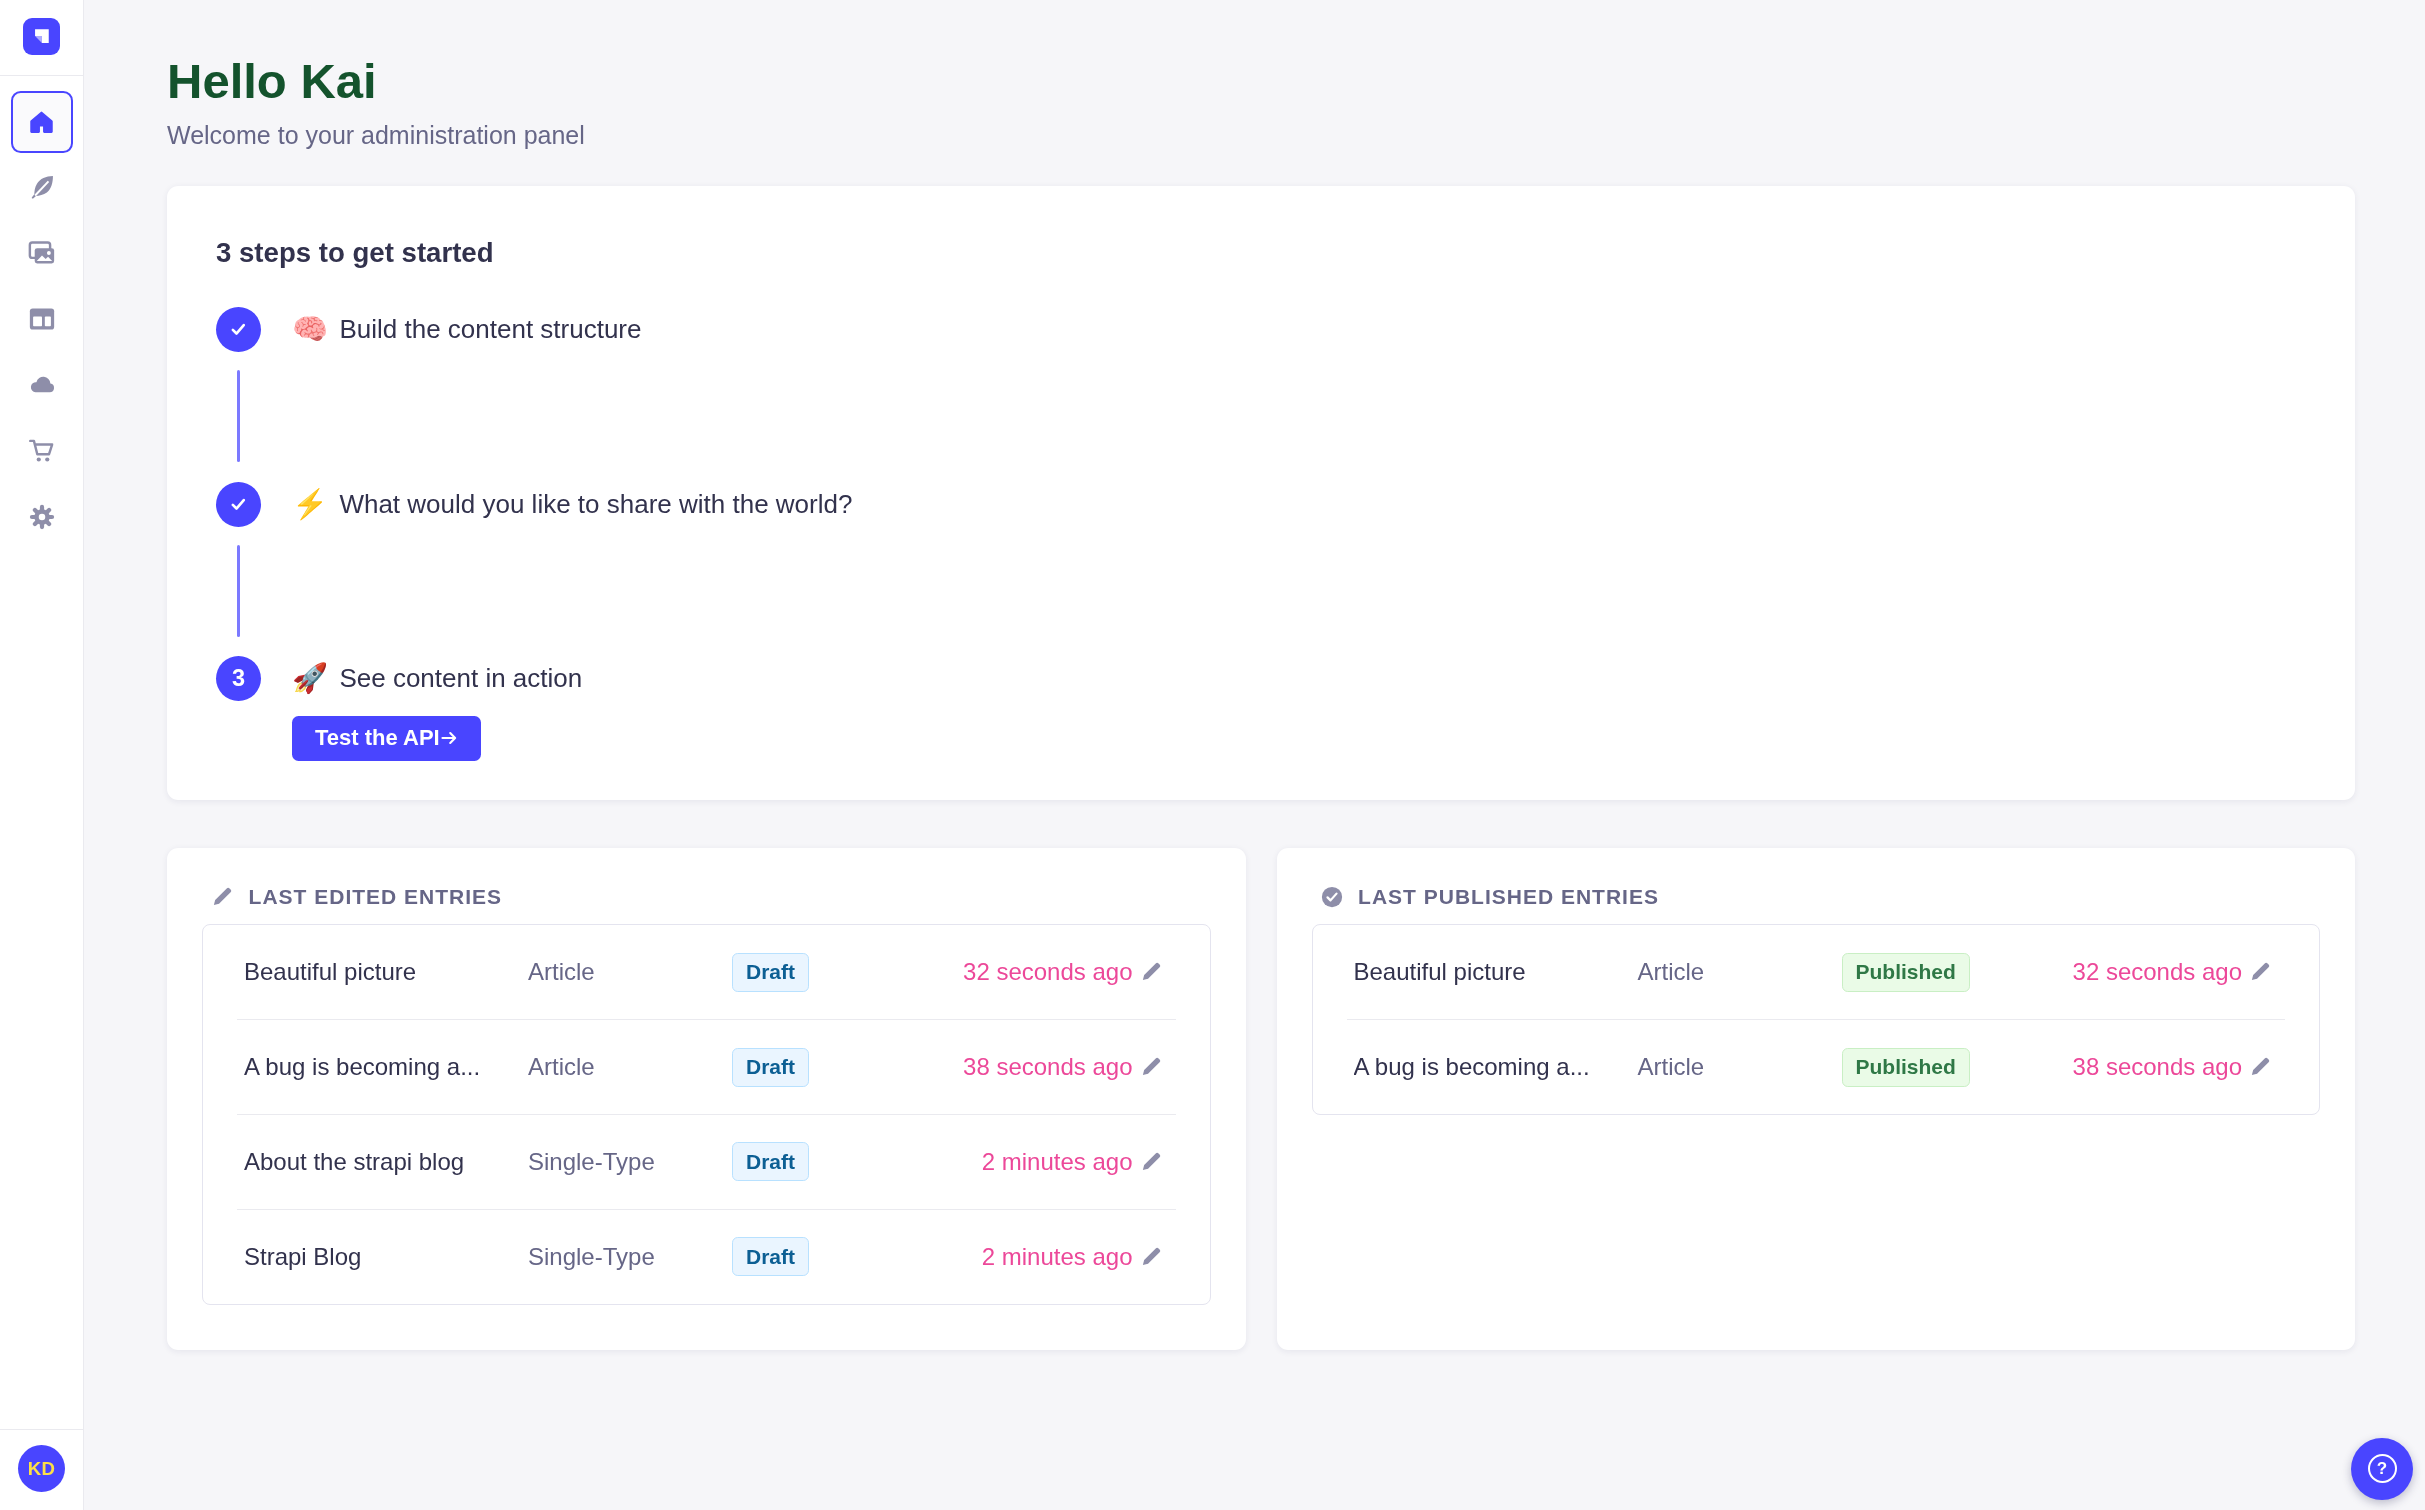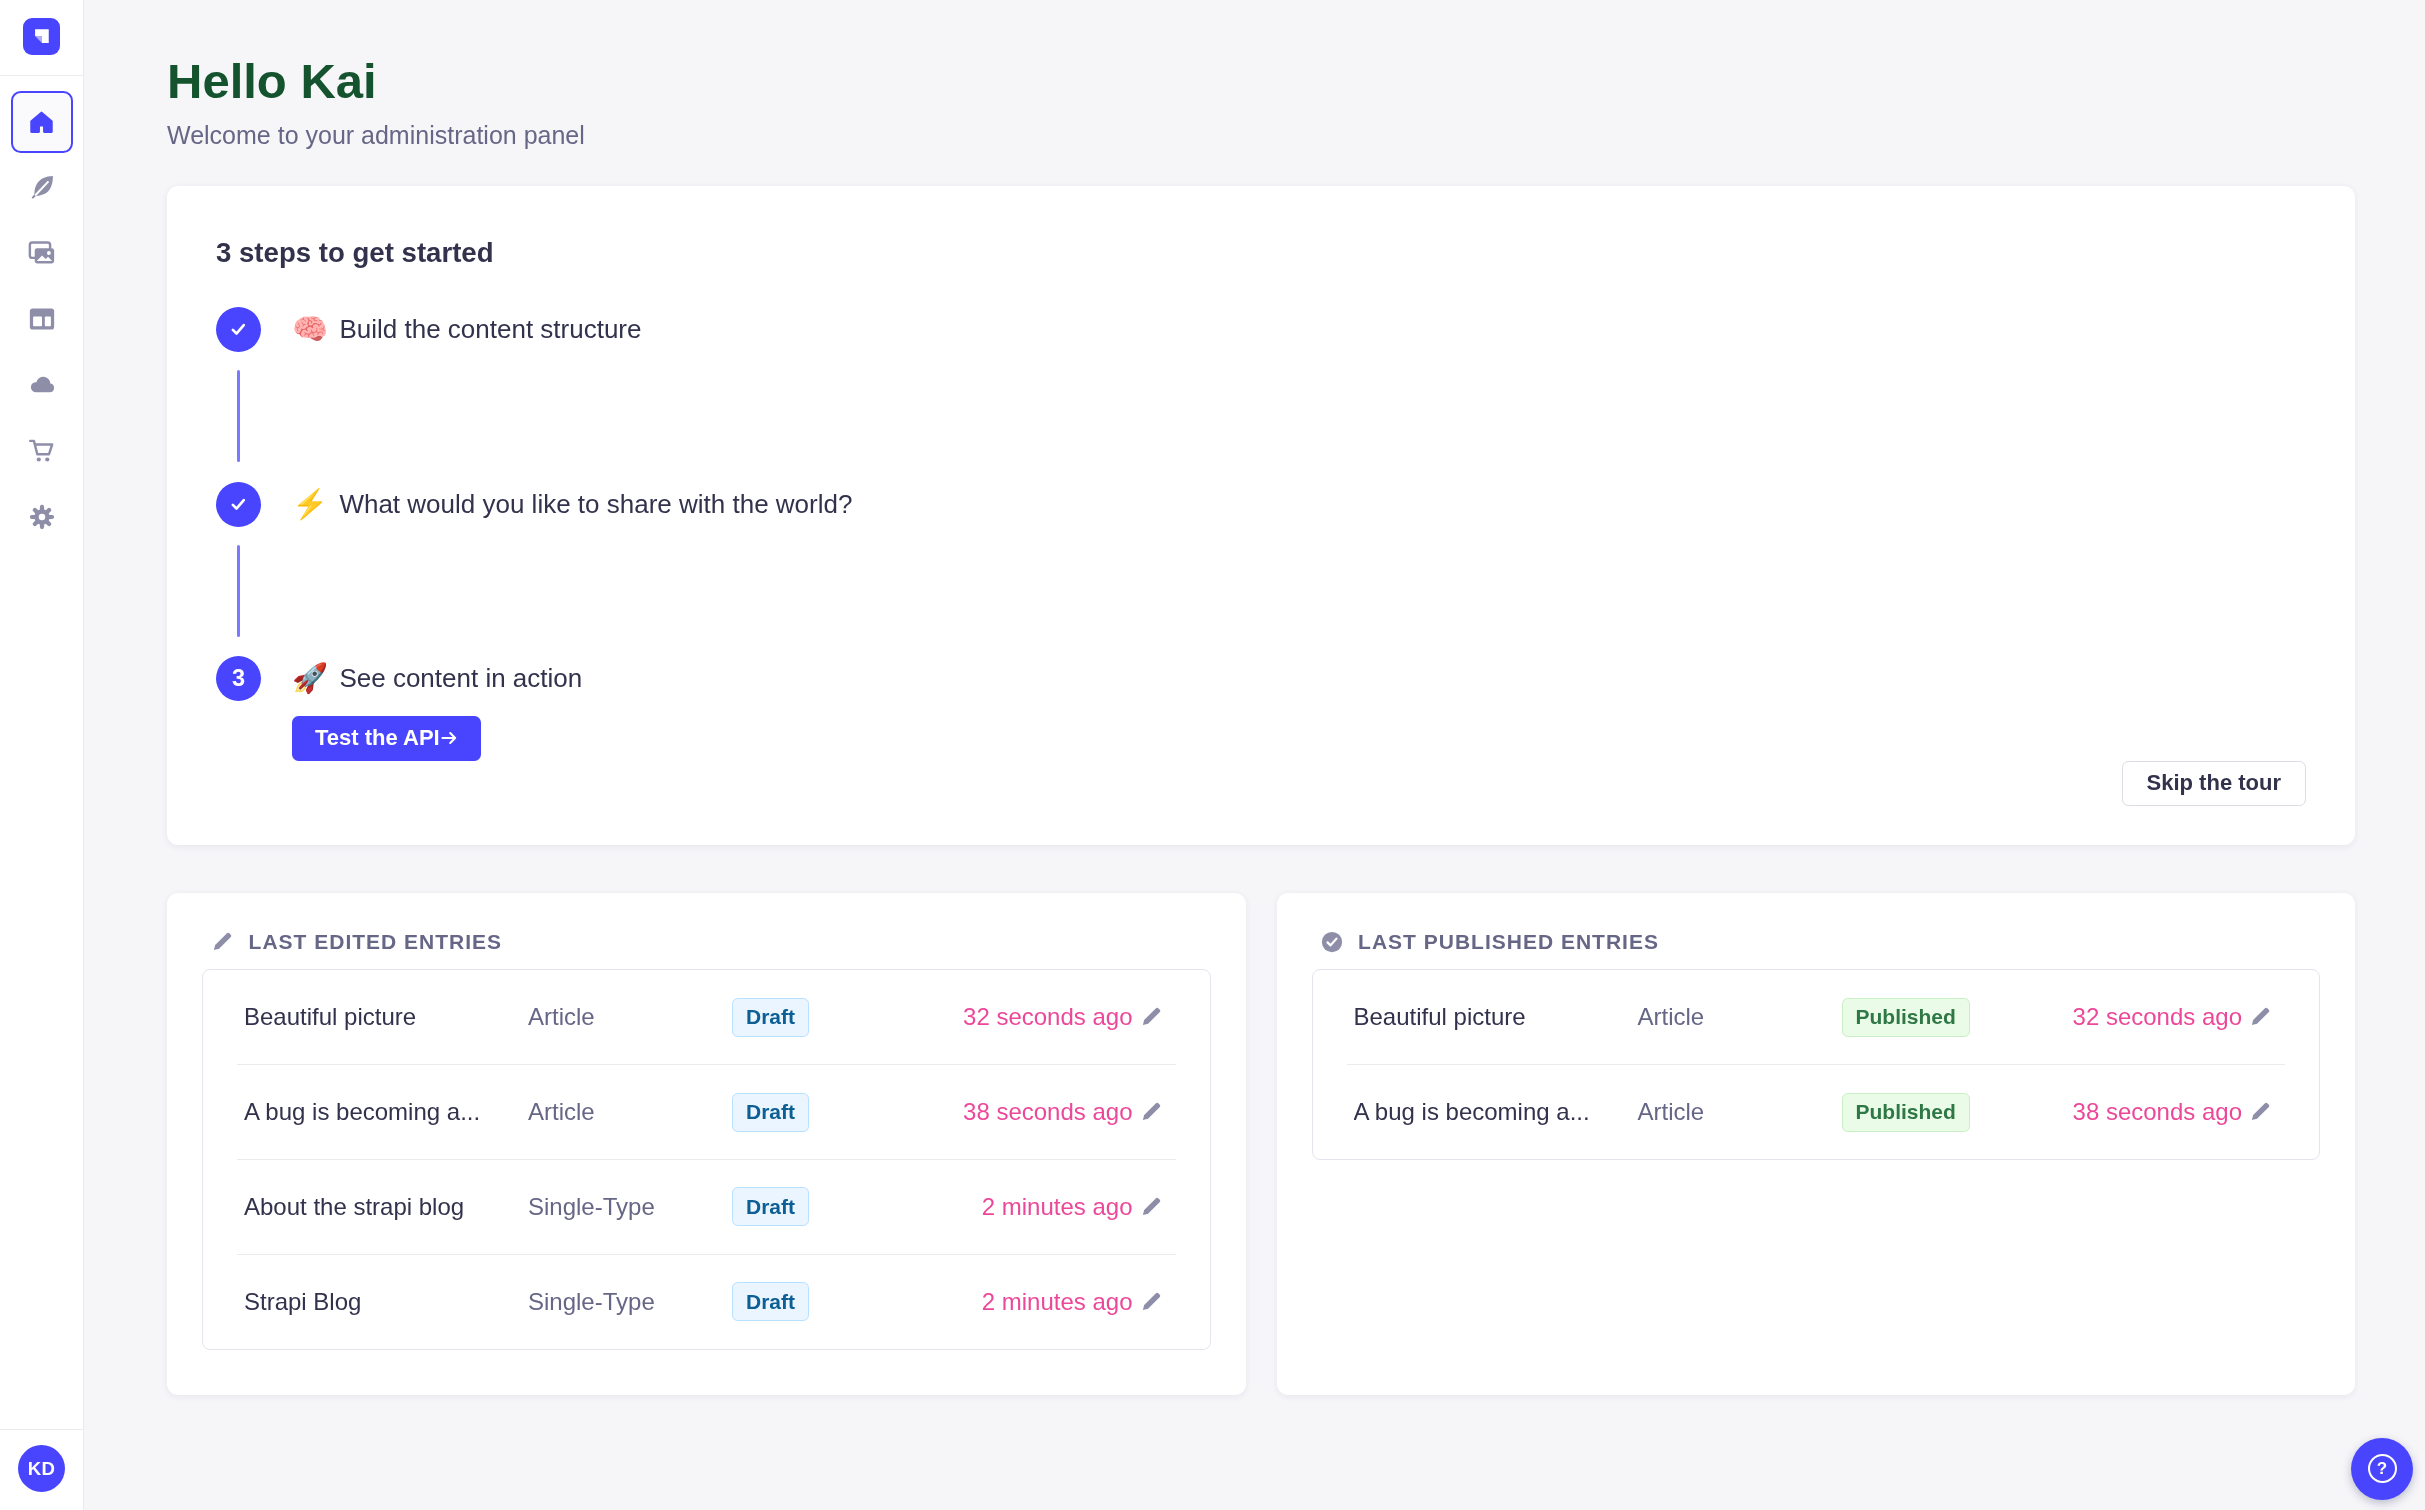--- a/index.html
+++ b/index.html
@@ -23,21 +23,21 @@
     width:62px; height:62px; margin-top:16px; border:2.4px solid #4945ff; border-radius:9.7px;
     background:#fafafc; display:flex; align-items:center; justify-content:center; cursor:pointer;
   }
   .icon-btn {
     width:34px; height:34px; margin-top:32px; background:none; border:none; cursor:pointer;
     display:flex; align-items:center; justify-content:center;
   }
   .icon-btn:first-of-type { margin-top:17px; }
   .sidebar-bottom { margin-top:auto; width:100%; display:flex; flex-direction:column; align-items:center; }
   .avatar {
-    width:47px; height:47px; border-radius:50%; background:#4945ff; color:#ffffff;
+    width:47px; height:47px; border-radius:50%; background:#4945ff; color:#fde047;
     font-size:18.6px; font-weight:700; letter-spacing:0.4px;
     display:flex; align-items:center; justify-content:center; margin:16px 0 18.6px; cursor:pointer;
   }
 
   
   .main { flex:1; padding:52px 71px 0 83px; }
   h1.page-title { font-size:49px; font-weight:700; color:#14532d; line-height:58px; }
   .page-subtitle { font-size:25px; color:#666687; margin-top:11.3px; }
 
   .card {
@@ -233,23 +233,20 @@
             <button class="cta-btn">
               <span>Test the API</span>
               <svg viewBox="0 0 22 22" width="18" height="18">
                 <path d="M3 11 h15 M12.5 5 l6 6 -6 6" fill="none" stroke="#ffffff" stroke-width="2.6" stroke-linecap="round" stroke-linejoin="round"></path>
               </svg>
             </button>
           </div>
         </div>
       </div>
 
-      <div class="skip-row">
-        <button class="skip-btn">Skip the tour</button>
-      </div>
     </section>
 
     <div class="cards-row">
 
       <section class="card entry-card">
         <div class="entry-card-header">
           <svg viewBox="0 0 34 34" width="24" height="24">
             <path fill="#8e8ea9" d="M23.7 4.8 a2.8 2.8 0 0 1 4 0 l1.5 1.5 a2.8 2.8 0 0 1 0 4 L12.8 26.7 5.5 28.5 7.3 21.2 Z"></path>
           </svg>
           <span class="entry-card-title">LAST EDITED ENTRIES</span>

